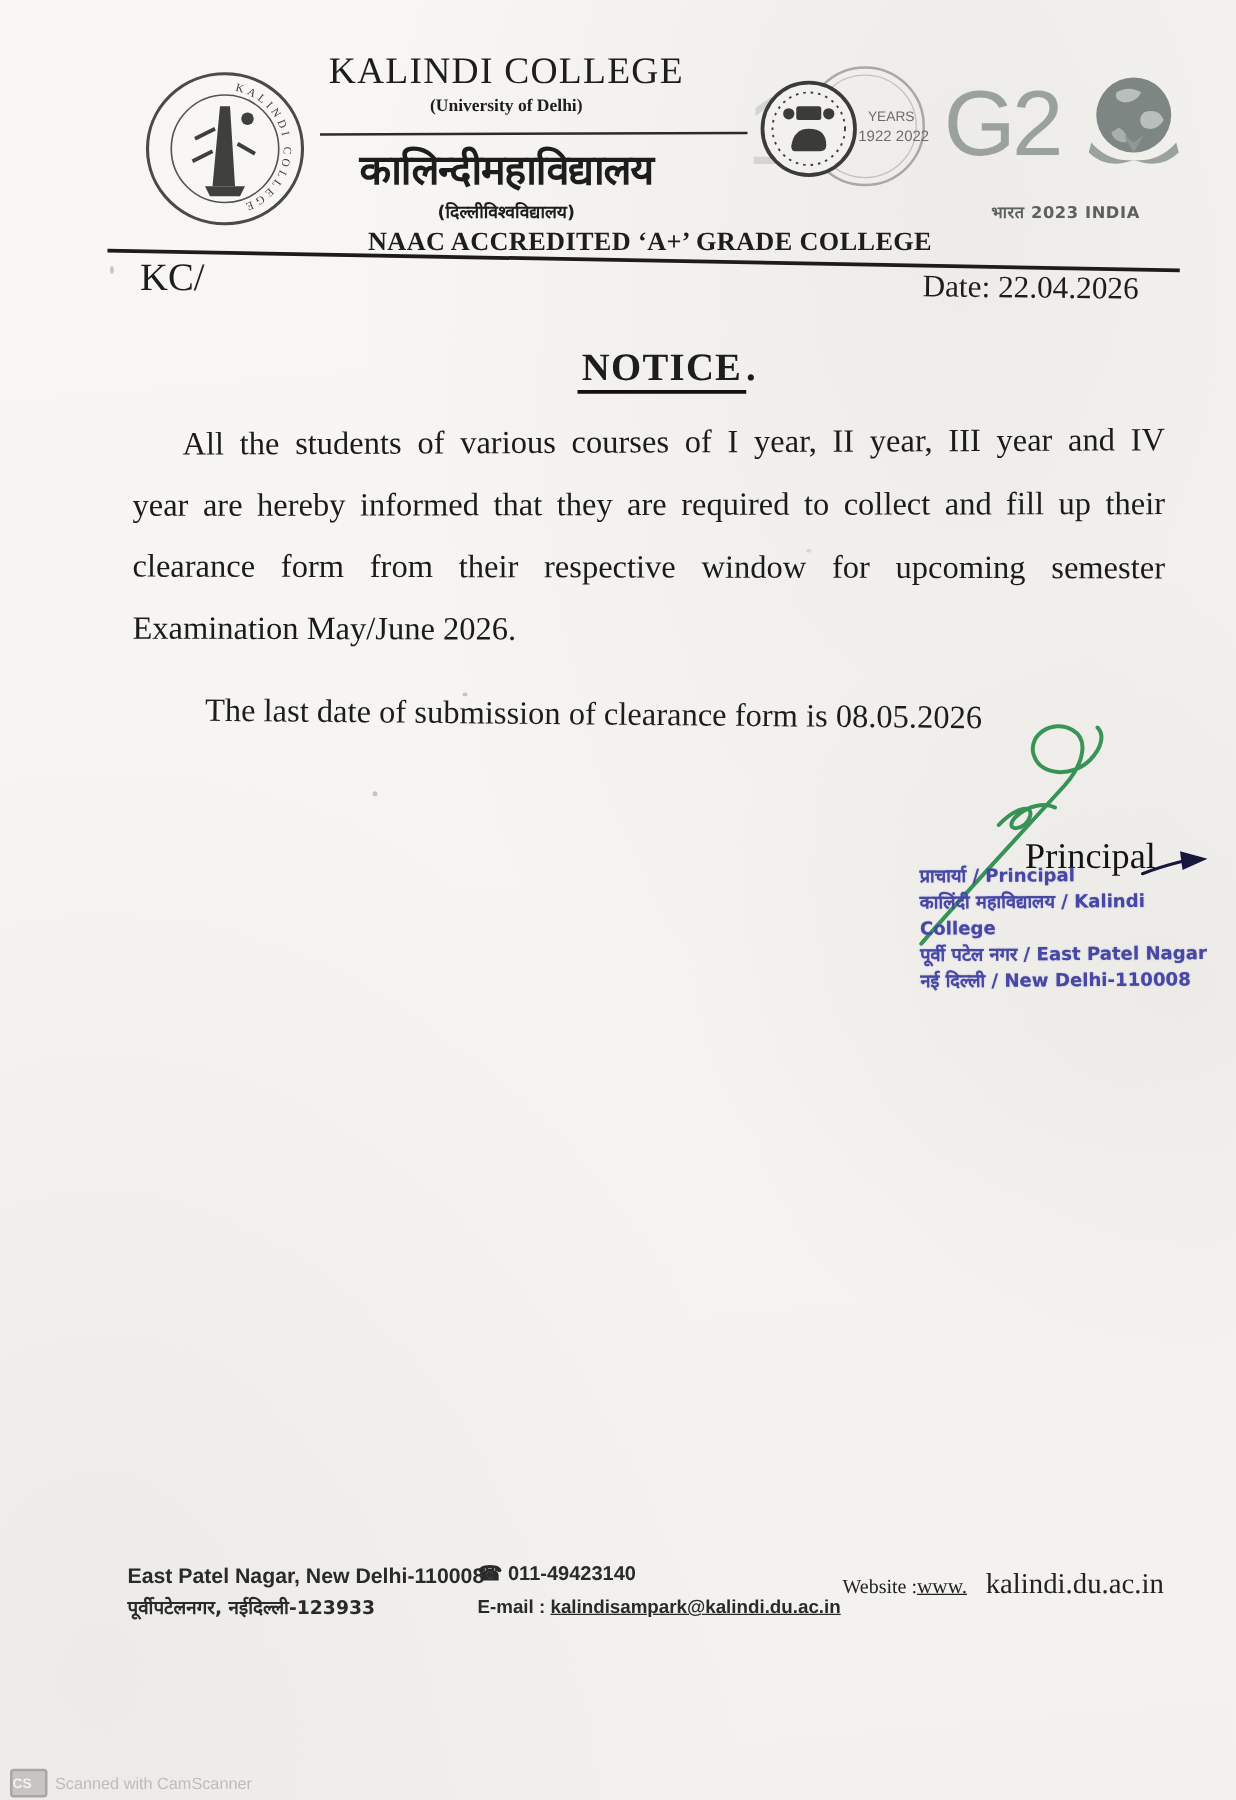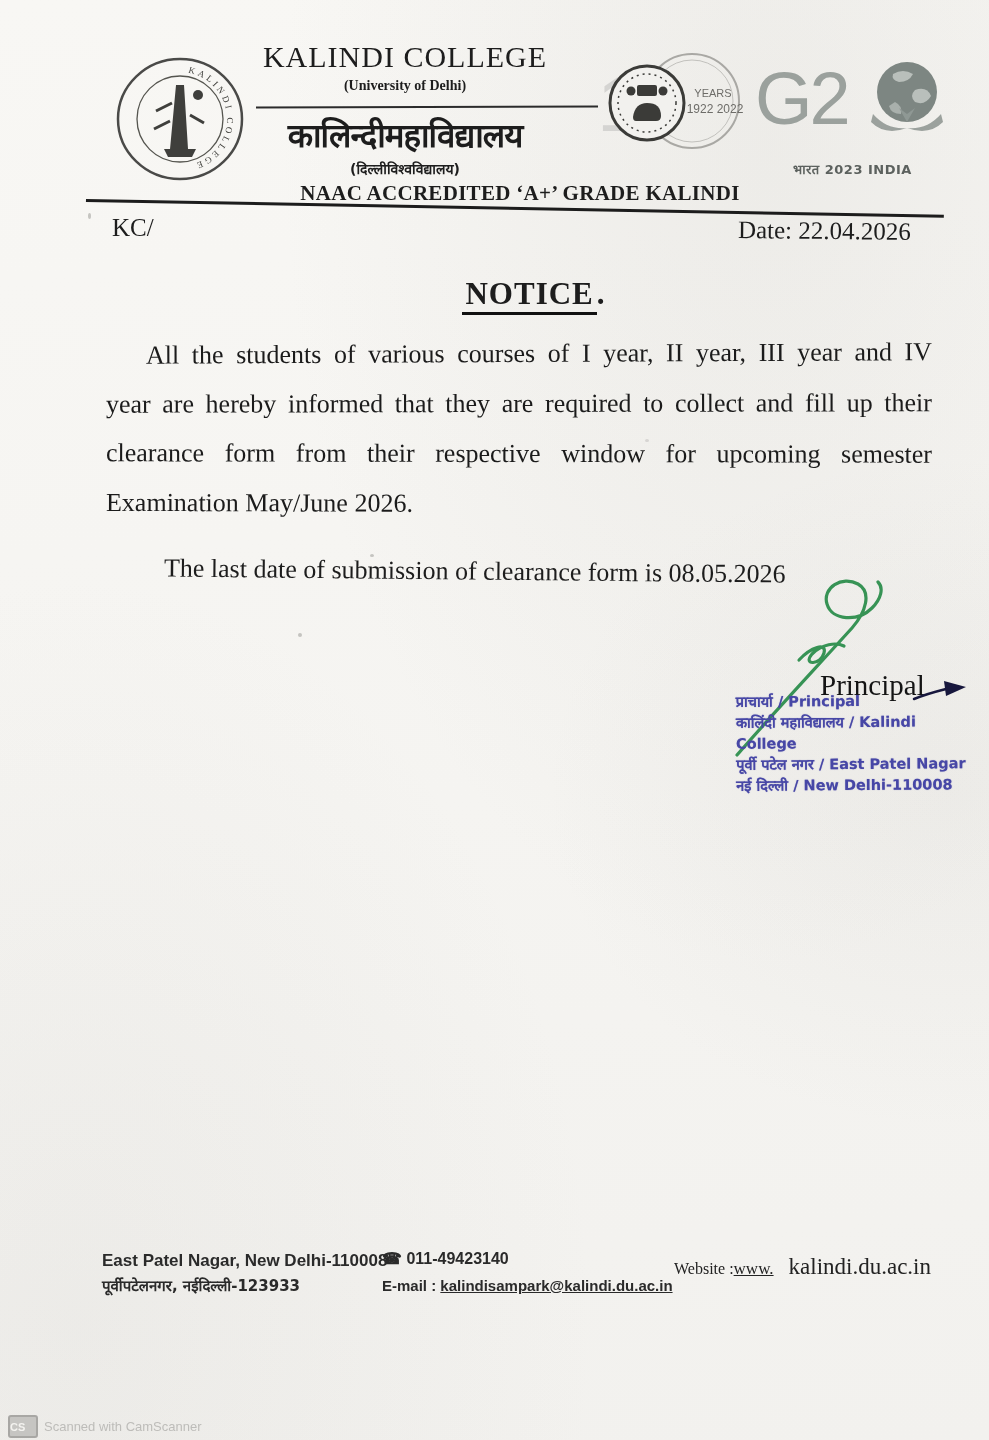--- a/index.html
+++ b/index.html
@@ -16,21 +16,21 @@
   
   .college-en{left:240px;top:40px;width:330px;text-align:center;font-size:30px;letter-spacing:1px;}
   .college-univ{left:240px;top:78px;width:330px;text-align:center;font-size:14px;font-weight:bold;}
   .divider-short{left:256px;top:106px;width:342px;height:2px;background:#2b2b2b;transform:rotate(-.2deg);}
   .college-hi{left:240px;top:112px;width:330px;text-align:center;font-size:33px;font-weight:bold;
               font-family:"DejaVu Sans", sans-serif;letter-spacing:-1px;}
   .college-univ-hi{left:240px;top:159px;width:330px;text-align:center;font-size:14px;font-weight:bold;
               font-family:"DejaVu Sans", sans-serif;}
   .naac{left:270px;top:181px;width:500px;text-align:center;font-size:21px;font-weight:bold;letter-spacing:.3px;}
   .rule-long{left:86px;top:199px;width:858px;height:3px;background:#1c1c1c;transform:rotate(1.05deg);transform-origin:0 0;}
-  .kc{left:112px;top:214px;font-size:25px;}
+  .kc{left:112px;top:204px;font-size:31px;}
   .date-line{left:738px;top:217px;font-size:25px;transform:rotate(.6deg);}
   .g20-caption{left:793px;top:136px;width:150px;font-size:13px;font-weight:bold;color:#5c615e;
                font-family:"DejaVu Sans", sans-serif;letter-spacing:.5px;margin-top:24px;}
   
   .notice-title{left:384px;top:276px;width:300px;text-align:center;font-size:31px;font-weight:bold;letter-spacing:1px;}
   .notice-word{border-bottom:3px solid #111;padding:0 3px 1px;}
   .body-line{left:106px;width:826px;font-size:26px;line-height:36px;text-align:justify;text-align-last:justify;color:#1b1b1b;}
   .bl0{top:336px;text-indent:40px;transform:rotate(-.25deg);}
   .bl1{top:386px;transform:rotate(-.1deg);}
   .bl2{top:436px;transform:rotate(.1deg);}
@@ -79,21 +79,21 @@
       <path d="M44 56 L60 48 M42 74 L58 66 M78 60 L92 68" stroke="#3f3f3c" stroke-width="3" fill="none"></path>
       <polygon points="52,94 84,94 80,102 56,102" fill="#3f3f3c"></polygon>
     </g>
   </svg>
 
   <div class="abs college-en">KALINDI COLLEGE</div>
   <div class="abs college-univ">(University of Delhi)</div>
   <div class="abs divider-short"></div>
   <div class="abs college-univ-hi">(दिल्लीविश्वविद्यालय)</div>
   <div class="abs college-hi">कालिन्दीमहाविद्यालय</div>
-  <div class="abs naac">NAAC ACCREDITED ‘A+’ GRADE KALINDI</div>
+  <div class="abs naac">NAAC ACCREDITED ‘A+’ GRADE COLLEGE</div>
 
   <svg class="abs" style="left:595px;top:45px;" width="150" height="112" viewBox="0 0 150 112">
     <text x="2" y="86" font-size="78" fill="rgba(150,150,148,.30)" font-family="Liberation Sans, sans-serif">1</text>
     <circle cx="97" cy="56" r="47" fill="none" stroke="#a9a8a4" stroke-width="2"></circle>
     <circle cx="97" cy="56" r="41" fill="none" stroke="#c2c1bd" stroke-width="1"></circle>
     <g>
       <circle cx="52" cy="58" r="37" fill="#f2f1ee" stroke="#3b3b38" stroke-width="3"></circle>
       <circle cx="52" cy="58" r="29" fill="none" stroke="#3b3b38" stroke-width="1.5" stroke-dasharray="2 4"></circle>
       <rect x="42" y="40" width="20" height="11" rx="2" fill="#3b3b38"></rect>
       <circle cx="36" cy="46" r="4.5" fill="#3b3b38"></circle>

